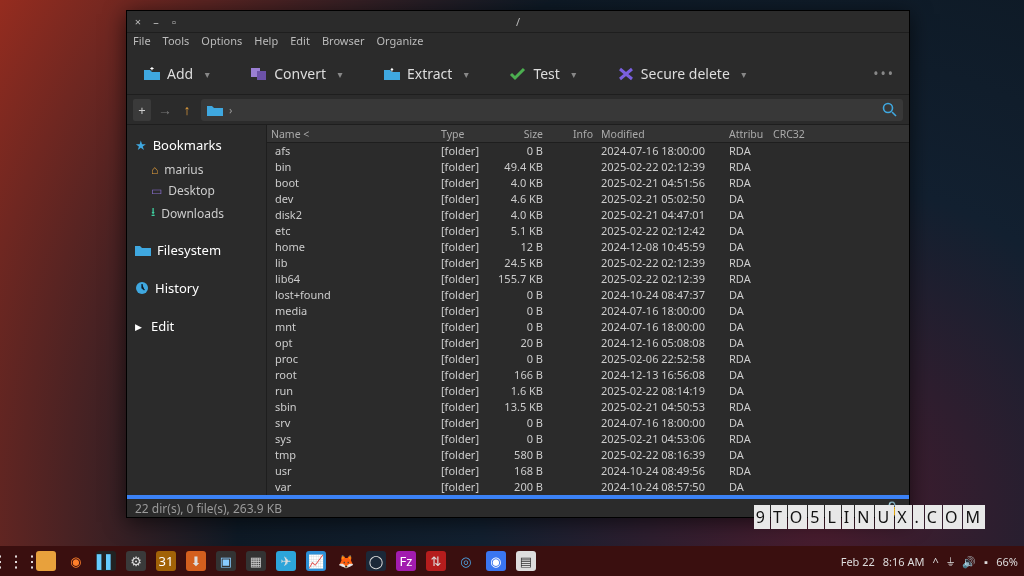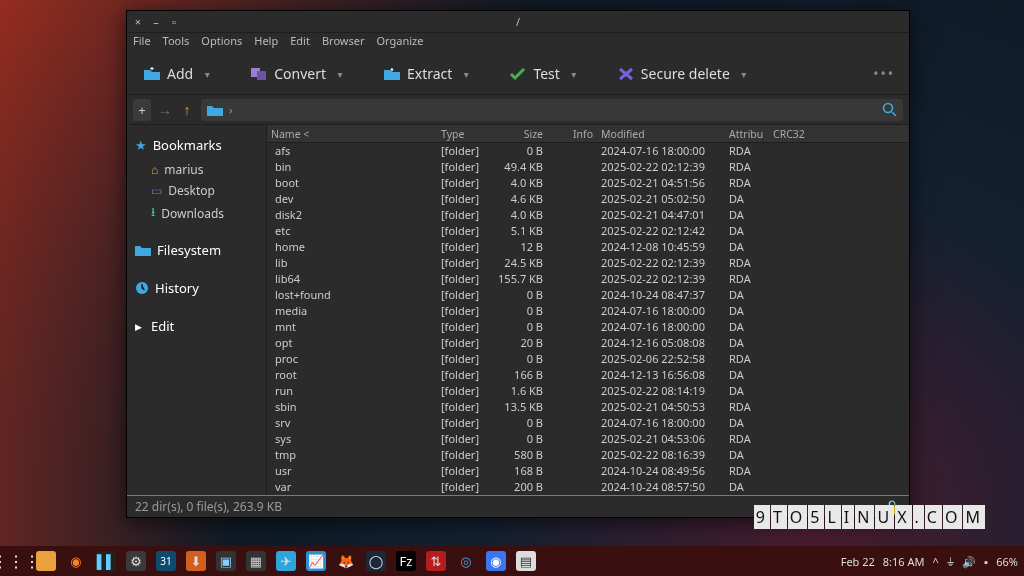--- a/index.html
+++ b/index.html
@@ -70,21 +70,21 @@
   .c-type   { width: 50px; text-align: left; }
   .c-size   { width: 60px; text-align: right; }
   .c-info   { width: 50px; text-align: right;}
   .c-mod    { width: 128px; text-align: left;}
   .c-attr   { width: 44px; text-align: left;}
   .c-crc    { width: 44px; text-align: left;}
   .rows { flex: 1; overflow: hidden; font-size: 11px; color: #ccc; }
   .row { height: 16px; display: flex; }
   .row .c-name { padding-left: 8px; }
   .status {
-    height: 22px; border-top: 1px solid #3b82f6; display: flex; align-items: center;
+    height: 22px; border-top: 4px solid #3b82f6; display: flex; align-items: center;
     padding: 0 8px; font-size: 12px; color: #9a9a9a;
     justify-content: space-between;
   }
   .lock { color: #3fb4e8; font-size: 13px;}
   
   .watermark {
     position: absolute; right: 38px; bottom: 48px;
     font-family: "Courier New", monospace; font-size: 16px; letter-spacing: 3px;
     color: #111;
   }
@@ -462,29 +462,29 @@
 
 <div class="watermark" id="wm"><span>9</span><span>T</span><span>O</span><span>5</span><span>L</span><span>I</span><span>N</span><span>U</span><span>X</span><span>.</span><span>C</span><span>O</span><span>M</span></div>
 
 <div class="taskbar">
   <div class="apps">
     <div class="app" style="color:#fff;font-size:16px">⋮⋮⋮</div>
     <div class="app" style="background:#e8a13c"></div>
     <div class="app" style="color:#ff7f2a">◉</div>
     <div class="app" style="background:#222;color:#6cf">▌▌</div>
     <div class="app" style="background:#3a3a3a">⚙</div>
-    <div class="app" style="background:#0c4a6e;color:#fff;font-size:10px">31</div>
+    <div class="app" style="background:#a16207;color:#fff;font-size:13px">31</div>
     <div class="app" style="background:#d35f1e">⬇</div>
     <div class="app" style="background:#333;color:#8cf">▣</div>
     <div class="app" style="background:#333;color:#ccc">▦</div>
     <div class="app" style="background:#2da5da">✈</div>
     <div class="app" style="background:#2b8ed6">📈</div>
     <div class="app" style="color:#c79a5d">🦊</div>
     <div class="app" style="background:#1b2838;color:#ddd">◯</div>
-    <div class="app" style="background:#000000;color:#fff">Fz</div>
+    <div class="app" style="background:#a21caf;color:#fff">Fz</div>
     <div class="app" style="background:#b51d1d">⇅</div>
     <div class="app" style="color:#4da6e8">◎</div>
     <div class="app" style="background:#3a76f0;color:#fff">◉</div>
     <div class="app" style="background:#ddd;color:#333">▤</div>
   </div>
   <div class="tray">
     <span>Feb 22</span>
     <span>8:16 AM</span>
     <span>^</span>
     <span>⏚</span>

